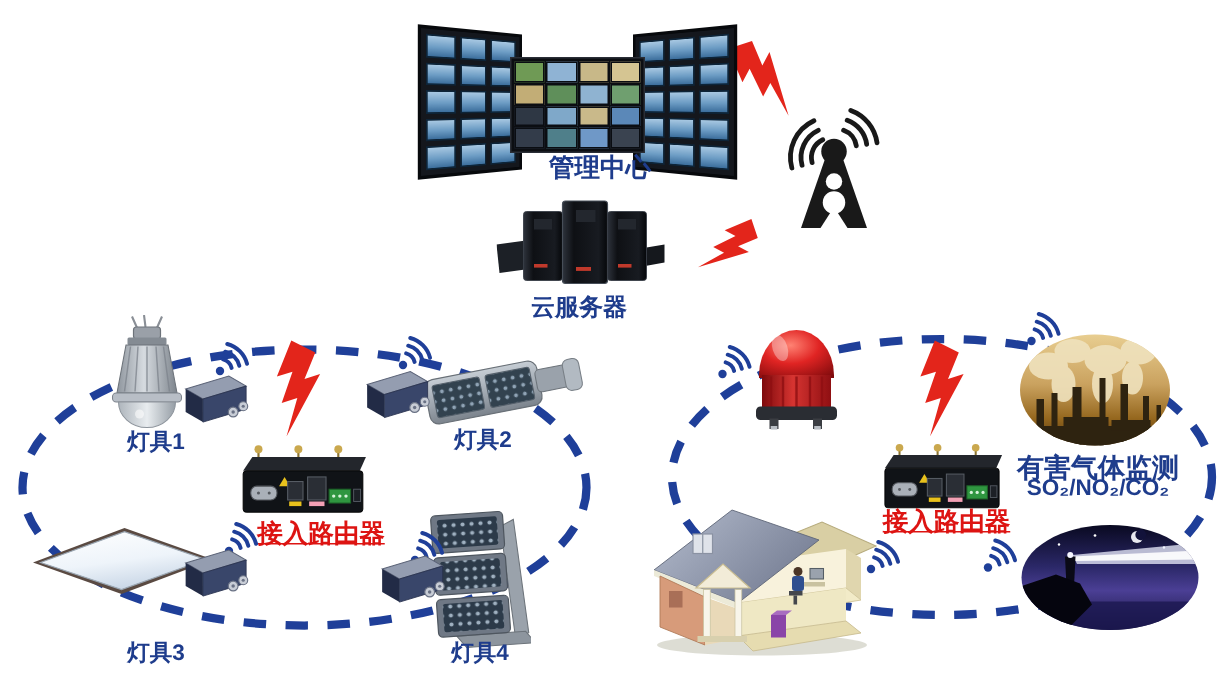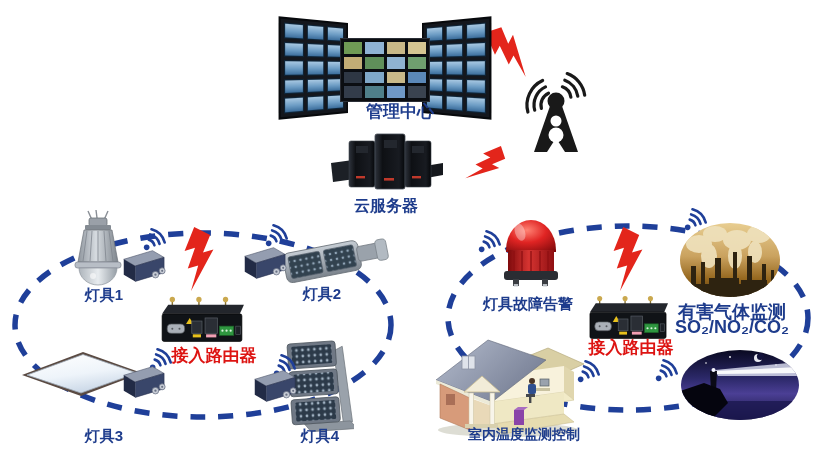--- a/index.html
+++ b/index.html
@@ -3,21 +3,21 @@
 <meta charset="utf-8">
 <style>
   html,body{margin:0;padding:0;background:#ffffff;}
   .canvas{position:relative;width:817px;height:451px;background:#fff;overflow:hidden;
           font-family:"Liberation Sans",sans-serif;}
   .layer{position:absolute;left:0;top:0;}
   .abs{position:absolute;}
   
   .lbl{position:absolute;transform:translateX(-50%);font-weight:bold;white-space:nowrap;
        color:var(--label-blue);line-height:1.1;}
-  .lbl-red{color:var(--label-red);}
+  .lbl-red{color:var(--label-red);text-decoration:underline;}
   
   .videowall{position:absolute;left:278px;top:22px;width:214px;height:96px;}
   .wing{position:absolute;width:72px;height:90px;background:#14171d;border:2px solid #07090c;
         padding:3px;box-sizing:border-box;}
   .wing.left{left:-2px;top:1px;transform:perspective(300px) rotateY(33deg);transform-origin:right center;}
   .wing.right{right:-2px;top:1px;transform:perspective(300px) rotateY(-33deg);transform-origin:left center;}
   .wing-grid{display:grid;grid-template-columns:repeat(3,1fr);grid-auto-rows:1fr;gap:3px;height:100%;}
   .wing-thumb{background:linear-gradient(180deg,#a8c8e2 0%,#6c9cc4 55%,#3c6e9c 100%);
               border:1px solid #0d2438;}
   .vw-center{position:absolute;left:62px;top:16px;width:90px;height:64px;background:#0c0e12;
@@ -287,21 +287,20 @@
       <line x1="33" y1="41" x2="33" y2="62"></line>
         <line x1="42" y1="41" x2="42" y2="62"></line>
       <line x1="50" y1="41" x2="50" y2="62"></line>
     </g>
     <rect x="6" y="61" width="54" height="9" rx="3" fill="#2a2d33"></rect>
     <rect x="15" y="69" width="6" height="7" fill="#3a3d42"></rect>
       <rect x="44" y="69" width="6" height="7" fill="#3a3d42"></rect>
     <rect x="15.8" y="74" width="4.4" height="2.4" fill="#b9bec4"></rect>
       <rect x="44.8" y="74" width="4.4" height="2.4" fill="#b9bec4"></rect>
   </svg>
-  <div class="lbl" style="left:528px;top:296px;font-size:15px">灯具故障告警</div>
 
   <svg class="abs" style="left:679px;top:222px" width="102" height="76" viewBox="0 0 102 76">
     <defs>
       <linearGradient id="fg" x1="0" y1="0" x2="0" y2="1">
         <stop offset="0" stop-color="#e9cf92"></stop>
           <stop offset="0.45" stop-color="#caa25f"></stop>
         <stop offset="0.75" stop-color="#95671e"></stop>
           <stop offset="1" stop-color="#4f3410"></stop>
       </linearGradient>
       <clipPath id="fclip">
@@ -327,21 +326,21 @@
         <rect x="68" y="34" width="5" height="42"></rect>
           <rect x="83" y="42" width="4" height="34"></rect>
         <rect x="92" y="48" width="3" height="28"></rect>
         <rect x="0" y="62" width="102" height="14"></rect>
         <rect x="30" y="56" width="30" height="8"></rect>
           <rect x="62" y="58" width="26" height="7"></rect>
       </g>
     </g>
   </svg>
   <div class="lbl" style="left:732px;top:303px;font-size:18px">有害气体监测</div>
-  <div class="lbl" style="left:732px;top:318px;font-size:18px">SO₂/NO₂/CO₂</div>
+  <div class="lbl" style="left:732px;top:318px;font-size:15px">SO₂/NO₂/CO₂</div>
 
   <span class="router-box" style="left:586px;top:294px;width:84px;height:48px"><svg viewBox="0 0 86 48">
 <g stroke="#8a7332" stroke-width="1.4">
           <line x1="14" y1="4" x2="14" y2="10"></line>
           <line x1="40" y1="4" x2="40" y2="10"></line>
           <line x1="66" y1="4" x2="66" y2="10"></line>
         </g>
 <circle cx="14" cy="4" r="2.6" fill="#caa84e"></circle>
         <circle cx="40" cy="4" r="2.6" fill="#caa84e"></circle>
         <circle cx="66" cy="4" r="2.6" fill="#caa84e"></circle>
@@ -390,21 +389,20 @@
     <rect x="26" y="20" width="13" height="13" fill="#dfe3ea" stroke="#8a92a2" stroke-width="0.8"></rect>
     <line x1="32.5" y1="20" x2="32.5" y2="33" stroke="#8a92a2" stroke-width="0.8"></line>
     <polygon points="4,48 34,62 34,94 4,82" fill="#d79b7a" stroke="#b07a58" stroke-width="0.6"></polygon>
     <rect x="10" y="58" width="9" height="11" fill="#8a5240" opacity="0.6"></rect>
     <polygon points="34,62 56,70 56,90 34,94" fill="#e9d9b8"></polygon>
     <polygon points="28,56 64,56 46,40" fill="#f2ecd8" stroke="#c9bd92" stroke-width="0.8"></polygon>
     <rect x="33" y="57" width="4.5" height="32" fill="#f8f5ea" stroke="#c9c2a0" stroke-width="0.5"></rect>
     <rect x="54" y="57" width="4.5" height="32" fill="#f8f5ea" stroke="#c9c2a0" stroke-width="0.5"></rect>
     <rect x="29" y="88" width="33" height="4" fill="#d8d0ae"></rect>
   </svg>
-  <div class="lbl" style="left:524px;top:427px;font-size:14px">室内温度监测控制</div>
 
   <svg class="abs" style="left:680px;top:349px" width="120" height="72" viewBox="0 0 120 72">
     <defs>
       <linearGradient id="nt" x1="0" y1="0" x2="0" y2="1">
         <stop offset="0" stop-color="#08081e"></stop>
           <stop offset="0.4" stop-color="#2b2868"></stop>
         <stop offset="0.62" stop-color="#4b3f95"></stop>
           <stop offset="1" stop-color="#14123a"></stop>
       </linearGradient>
       <clipPath id="lclip">

